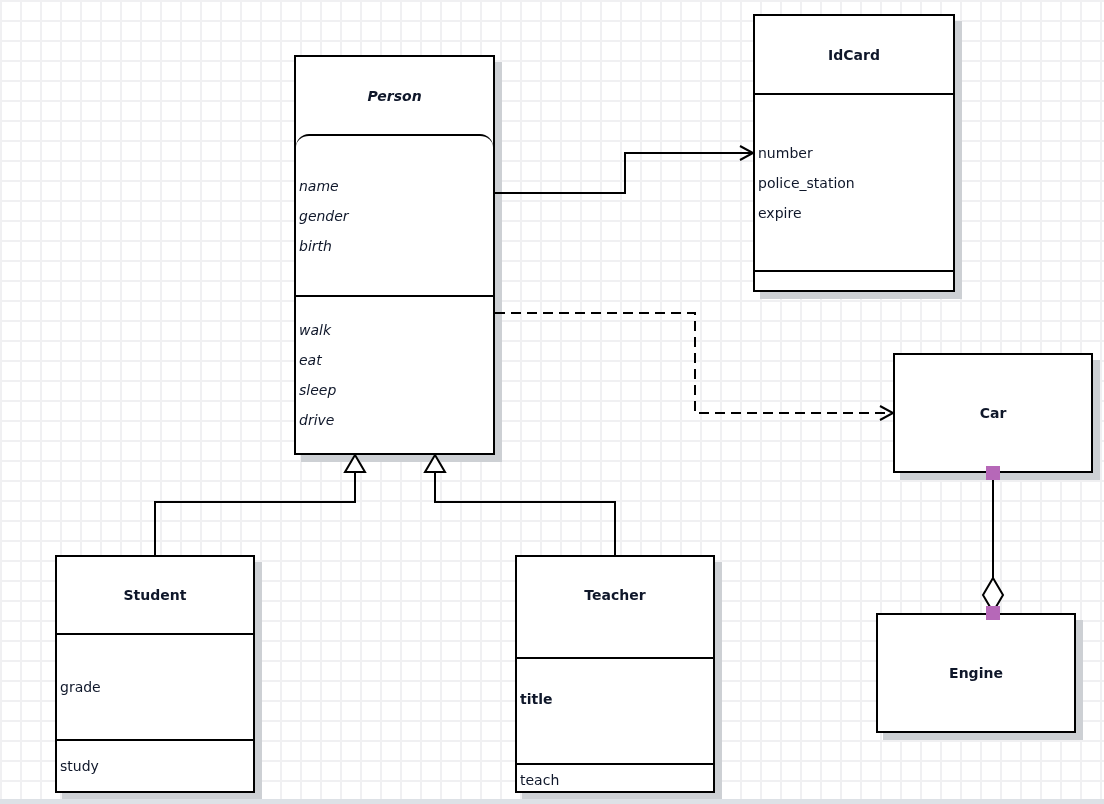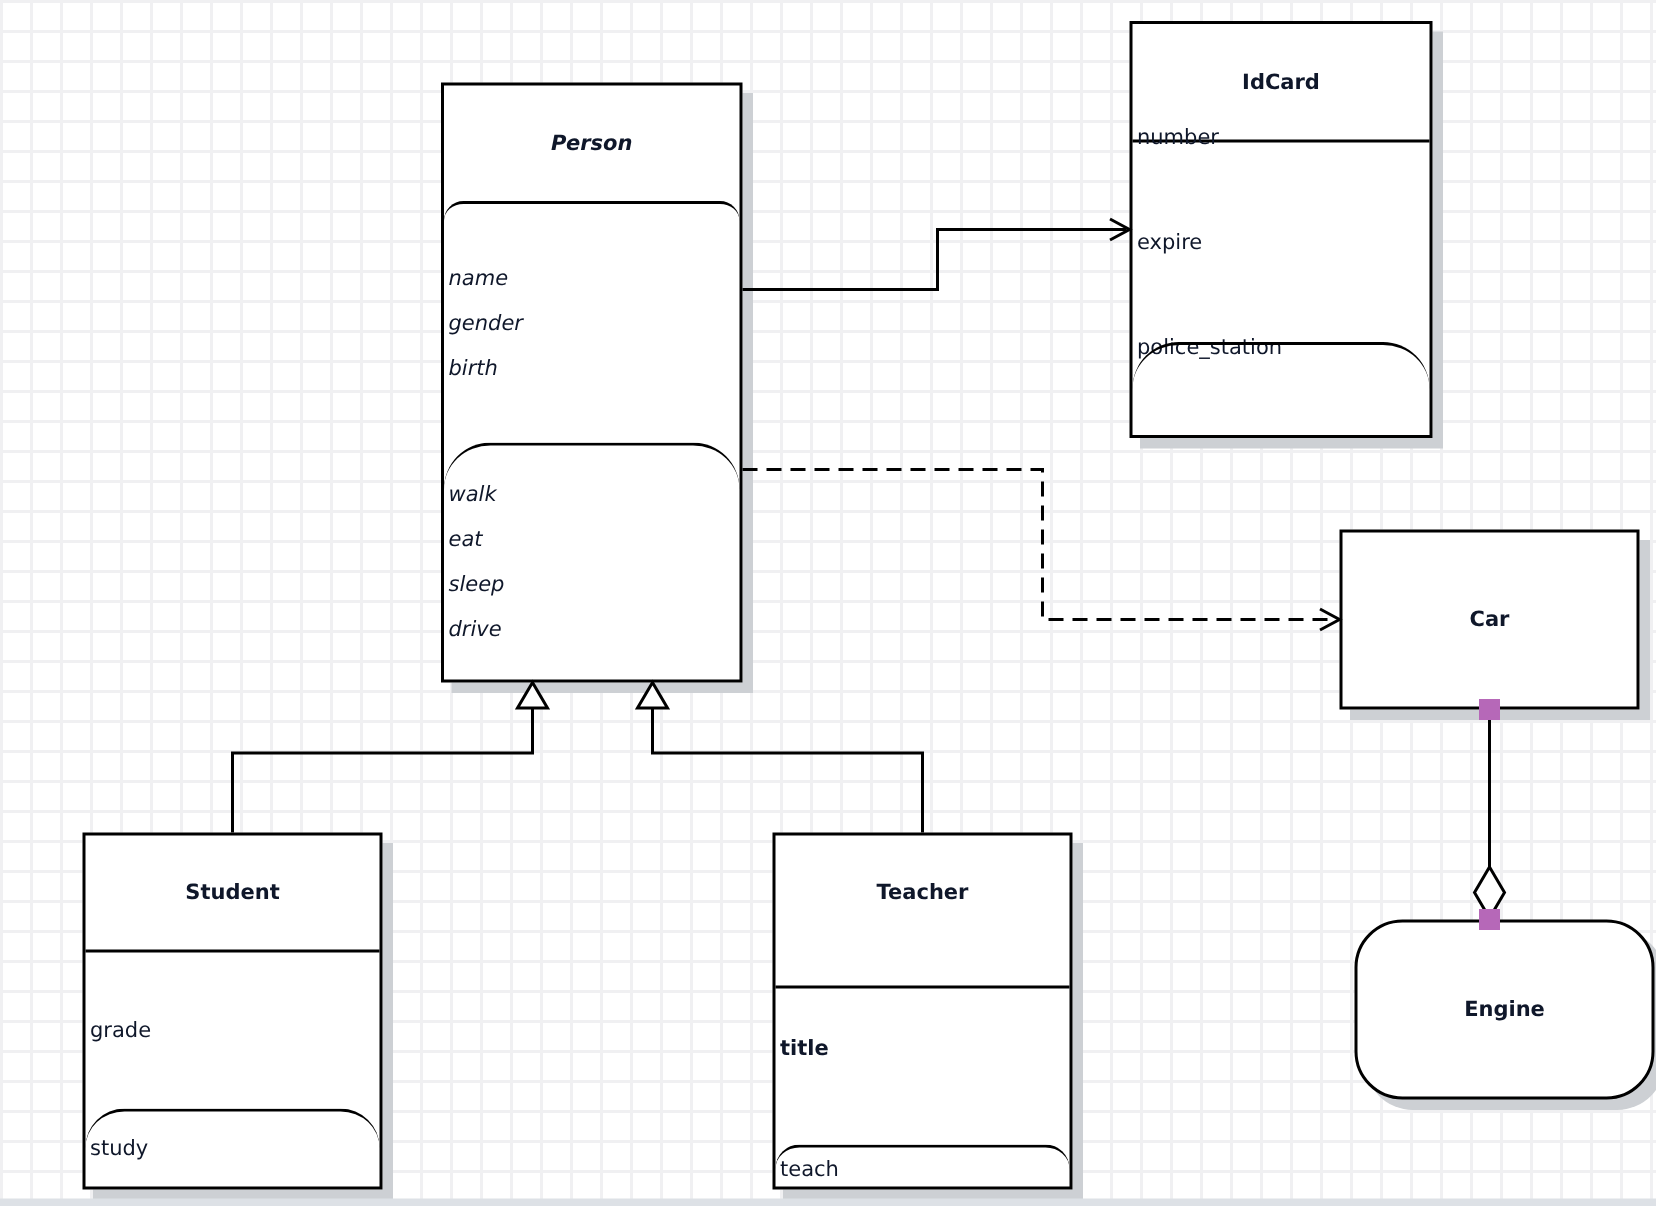--- a/index.html
+++ b/index.html
@@ -20,21 +20,21 @@
   }
   .uml-title{
     display:flex;align-items:center;justify-content:center;
     font-weight:bold;flex:none;
   }
   .uml-section{
     border-top:2px solid #000;
     display:flex;flex-direction:column;justify-content:center;
     padding-left:3px;flex:none;box-sizing:border-box;
   }
-  .uml-section.grow{flex:1 1 auto;border-radius:31px;}
+  .uml-section.grow{flex:1 1 auto;}
   .uml-row{height:30px;line-height:30px;white-space:nowrap;}
   .single .uml-title{flex:1 1 auto;}
   svg.connectors{position:absolute;left:0;top:0;z-index:5;}
   .bottom-edge{
     position:absolute;left:0;bottom:0;width:100%;height:5px;
     background:#dde1e6;z-index:6;
   }
 </style>
 </head>
 <body>
@@ -51,33 +51,33 @@
     <div class="uml-section grow">
       <div class="uml-row">walk</div>
       <div class="uml-row">eat</div>
       <div class="uml-row">sleep</div>
       <div class="uml-row">drive</div>
     </div>
   </div>
 
   <div class="uml-class" style="left:753px;top:14px;width:198px;height:274px;">
     <div class="uml-title" style="height:77px;">IdCard</div>
-    <div class="uml-section" style="height:135px;gap:40px;">
+    <div class="uml-section" style="height:177px;">
       <div class="uml-row">number</div>
+      <div class="uml-row">police_station</div>
       <div class="uml-row">expire</div>
-      <div class="uml-row">police_station</div>
     </div>
     <div class="uml-section grow"></div>
   </div>
 
   <div class="uml-class single" style="left:893px;top:353px;width:196px;height:116px;">
     <div class="uml-title">Car</div>
   </div>
 
-  <div class="uml-class single" style="left:903px;top:613px;width:196px;height:116px;border-radius:32px;">
+  <div class="uml-class single" style="left:876px;top:613px;width:196px;height:116px;">
     <div class="uml-title">Engine</div>
   </div>
 
   <div class="uml-class" style="left:55px;top:555px;width:196px;height:234px;">
     <div class="uml-title" style="height:76px;">Student</div>
     <div class="uml-section" style="height:106px;">
       <div class="uml-row">grade</div>
     </div>
     <div class="uml-section grow">
       <div class="uml-row">study</div>

